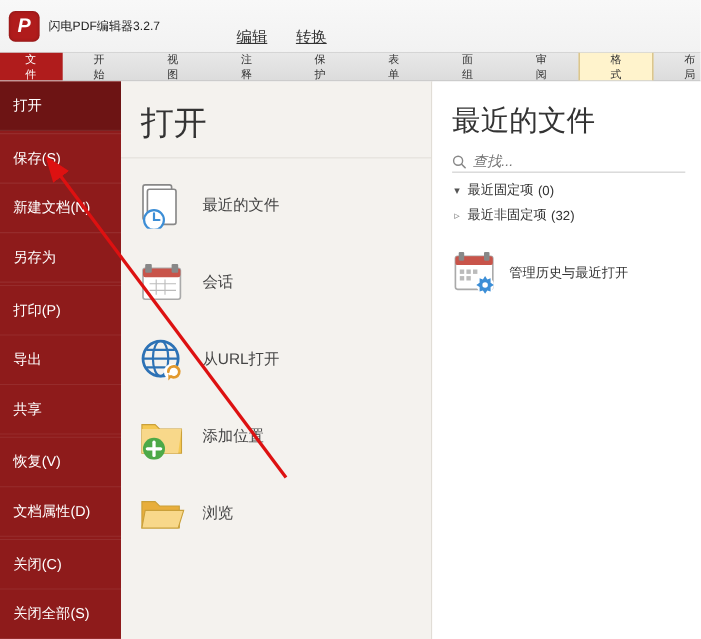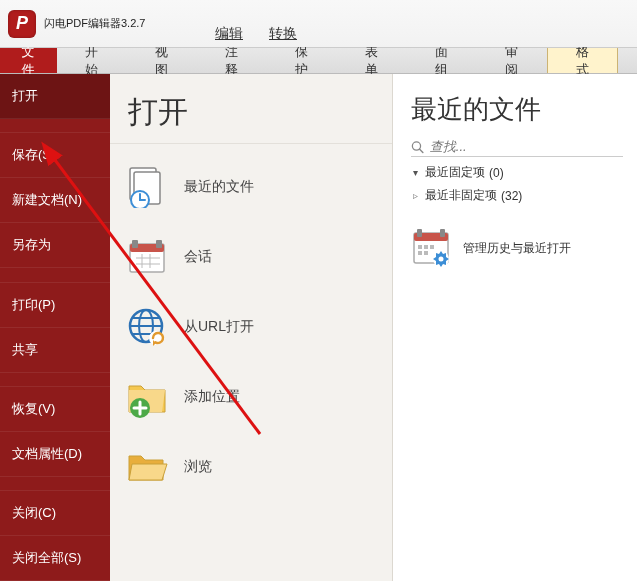--- a/index.html
+++ b/index.html
@@ -64,21 +64,21 @@
     background: linear-gradient(to bottom, #e8e8e8, #dcdcdc);
     border-top: 1px solid #ccc;
     border-bottom: 1px solid #bbb;
     display: flex;
     align-items: stretch;
   }
   .ribbon-tab {
     padding: 0 28px;
     display: flex;
     align-items: center;
-    font-size: 13px;
+    font-size: 10px;
     color: #333;
     cursor: pointer;
     border-right: 1px solid transparent;
   }
   .ribbon-tab.file {
     background: #b01c1c;
     color: #fff;
     width: 56px;
     justify-content: center;
   }
@@ -246,20 +246,21 @@
 <div class="main">
 
   <div class="file-sidebar">
     <div class="fs-item active">打开</div>
     <div class="fs-spacer"></div>
     <div class="fs-item">保存(S)</div>
     <div class="fs-item">新建文档(N)</div>
     <div class="fs-item">另存为</div>
     <div class="fs-spacer"></div>
     <div class="fs-item">打印(P)</div>
+    <div class="fs-item">导出</div>
     <div class="fs-item">共享</div>
     <div class="fs-spacer"></div>
     <div class="fs-item">恢复(V)</div>
     <div class="fs-item">文档属性(D)</div>
     <div class="fs-spacer"></div>
     <div class="fs-item">关闭(C)</div>
     <div class="fs-item">关闭全部(S)</div>
   </div>
 
   <div class="open-panel">

